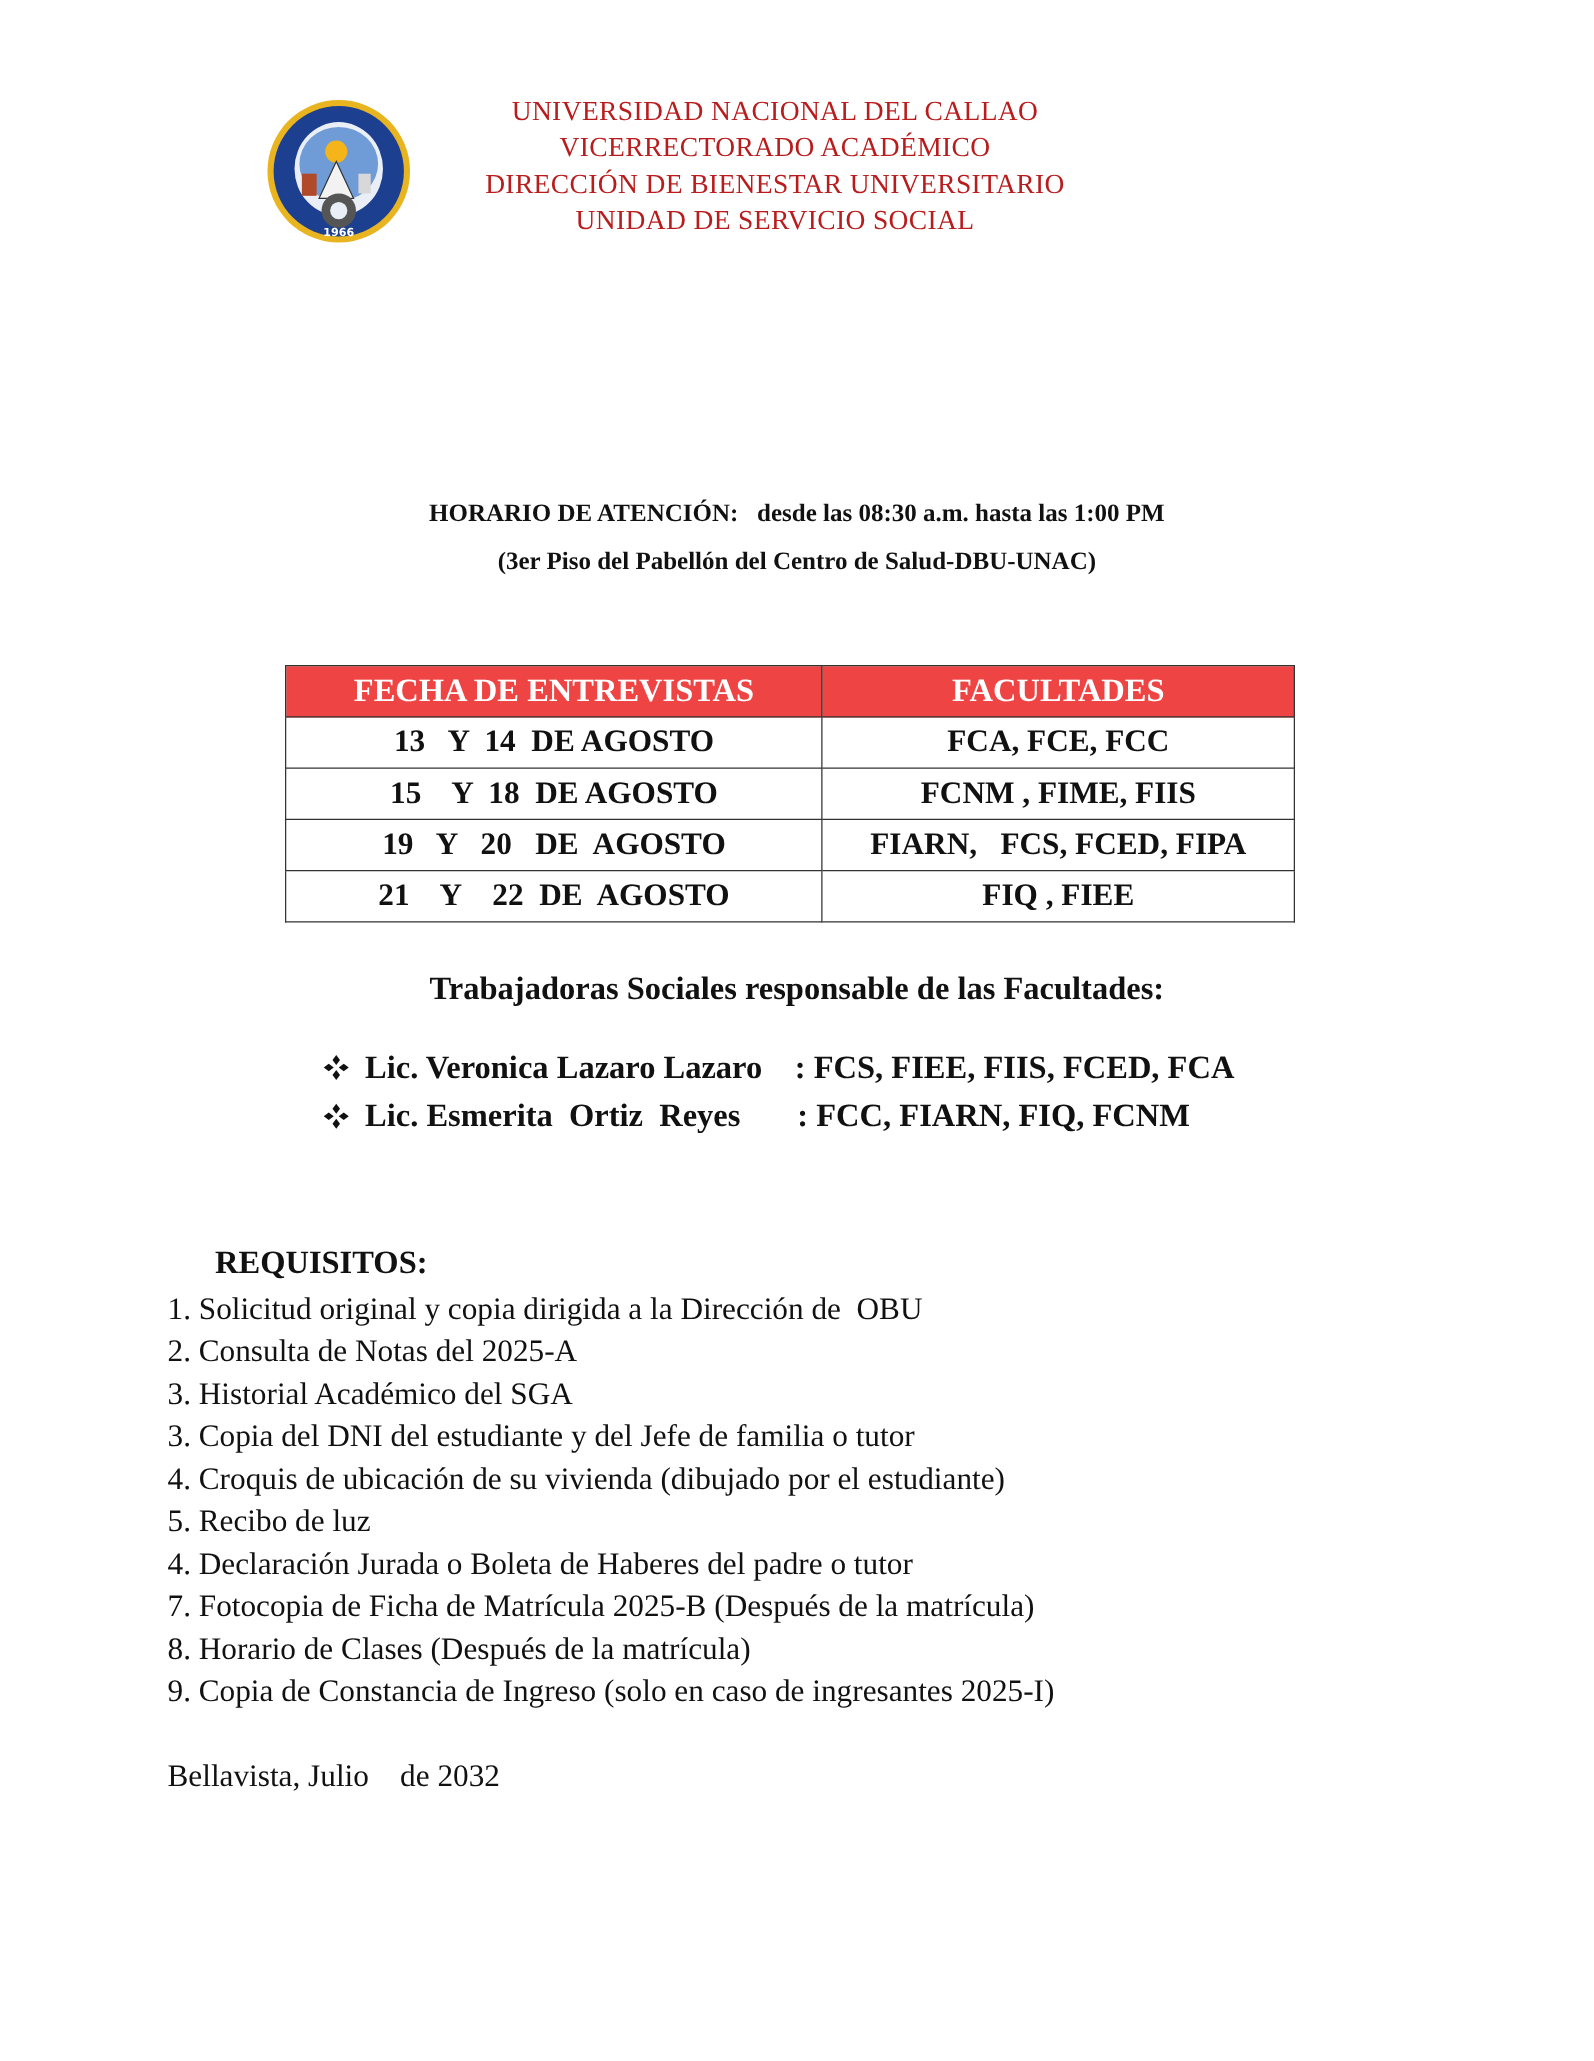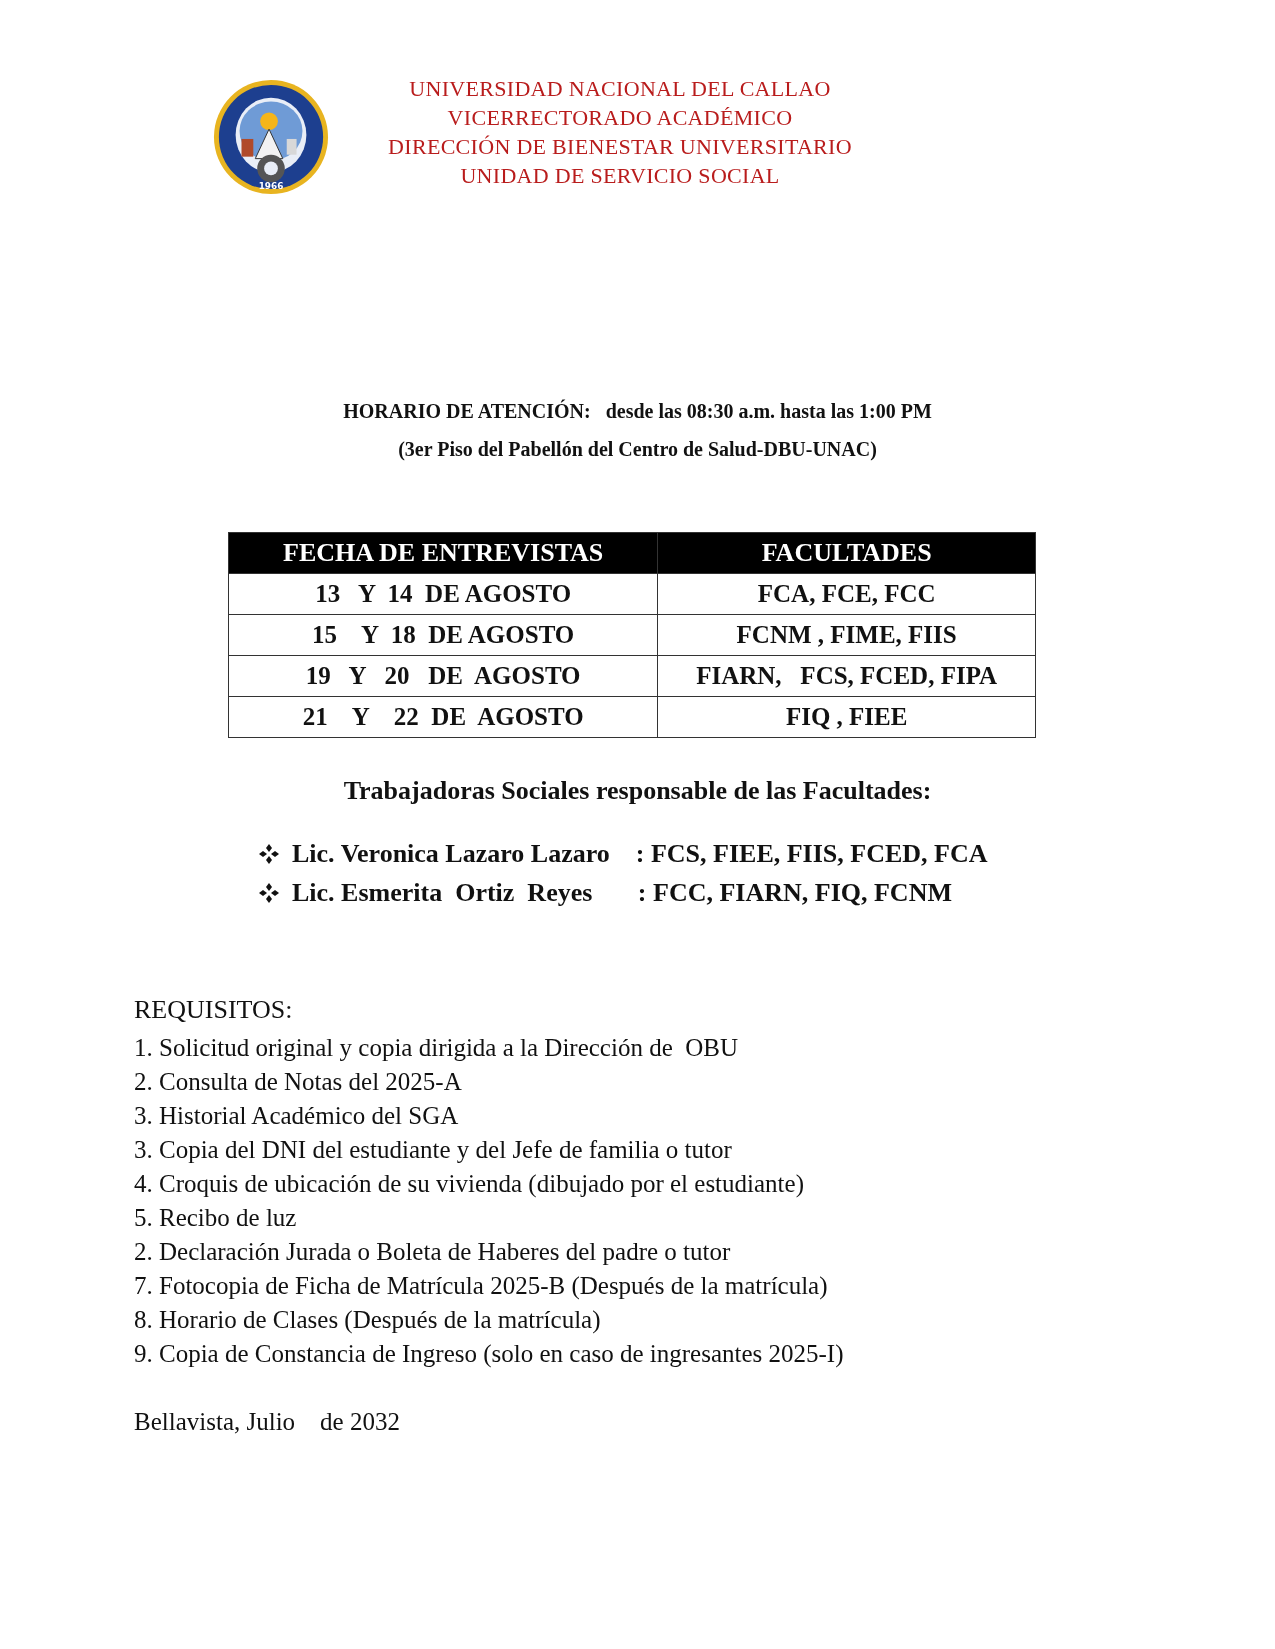--- a/index.html
+++ b/index.html
@@ -13,34 +13,34 @@
 
   .title { position: absolute; left: 100px; top: 284px; width: 1075px; text-align: center;
            font-family: "Liberation Serif", serif; font-weight: bold; font-size: 25px; line-height: 38px; }
   .title .l2 { padding-left: 30px; }
 
   .hours { position: absolute; left: 150px; top: 392px; width: 975px; text-align: center;
            font-family: "Liberation Serif", serif; font-weight: bold; font-size: 20px; line-height: 38px; }
 
   table.sched { position: absolute; left: 228px; top: 532px; width: 808px; border-collapse: collapse;
                 font-family: "Liberation Serif", serif; font-weight: bold; font-size: 25px; }
-  table.sched th { background: #000000; color: #fff; height: 38px; border: 1.5px solid #333; font-size: 26px; }
+  table.sched th { background: #ef4444; color: #fff; height: 38px; border: 1.5px solid #333; font-size: 26px; }
   table.sched td { height: 38px; border: 1.5px solid #333; text-align: center; white-space: pre; }
   table.sched col.c1 { width: 430px; }
   table.sched col.c2 { width: 378px; }
 
   .social-title { position: absolute; left: 150px; top: 776px; width: 975px; text-align: center;
                   font-family: "Liberation Serif", serif; font-weight: bold; font-size: 26px; }
   .social-list { position: absolute; left: 258px; top: 834px; font-family: "Liberation Serif", serif;
                  font-weight: bold; font-size: 26px; line-height: 39px; }
   .social-item { display: flex; align-items: center; white-space: pre; }
   .bullet { width: 22px; height: 22px; margin-right: 12px; position: relative; display: inline-block; }
 
   .req { position: absolute; left: 134px; top: 995px; width: 1000px; font-family: "Liberation Serif", serif; }
-  .req-title { font-weight: normal; font-size: 26px; margin-bottom: 6px; }
+  .req-title { font-weight: bold; font-size: 26px; margin-bottom: 6px; margin-left: 38px; }
   .req-item { font-size: 25px; line-height: 34px; white-space: pre; }
 
   .signoff { position: absolute; left: 134px; top: 1408px; font-family: "Liberation Serif", serif; font-size: 25px; white-space: pre; }
 </style>
 </head>
 <body>
 
 <div class="letterhead">
   <svg class="seal" viewBox="0 0 120 120">
     <ellipse cx="60" cy="60" rx="58" ry="58" fill="#e8b420"></ellipse>
@@ -126,19 +126,19 @@
 </div>
 
 <div class="req">
   <div class="req-title">REQUISITOS:</div>
   <div class="req-item">1. Solicitud original y copia dirigida a la Dirección de  OBU</div>
   <div class="req-item">2. Consulta de Notas del 2025-A</div>
   <div class="req-item">3. Historial Académico del SGA</div>
   <div class="req-item">3. Copia del DNI del estudiante y del Jefe de familia o tutor</div>
   <div class="req-item">4. Croquis de ubicación de su vivienda (dibujado por el estudiante)</div>
   <div class="req-item">5. Recibo de luz</div>
-  <div class="req-item">2. Declaración Jurada o Boleta de Haberes del padre o tutor</div>
+  <div class="req-item">4. Declaración Jurada o Boleta de Haberes del padre o tutor</div>
   <div class="req-item">7. Fotocopia de Ficha de Matrícula 2025-B (Después de la matrícula)</div>
   <div class="req-item">8. Horario de Clases (Después de la matrícula)</div>
   <div class="req-item">9. Copia de Constancia de Ingreso (solo en caso de ingresantes 2025-I)</div>
 </div>
 
 <div class="signoff">Bellavista, Julio    de 2032</div>
 
 </body></html>

